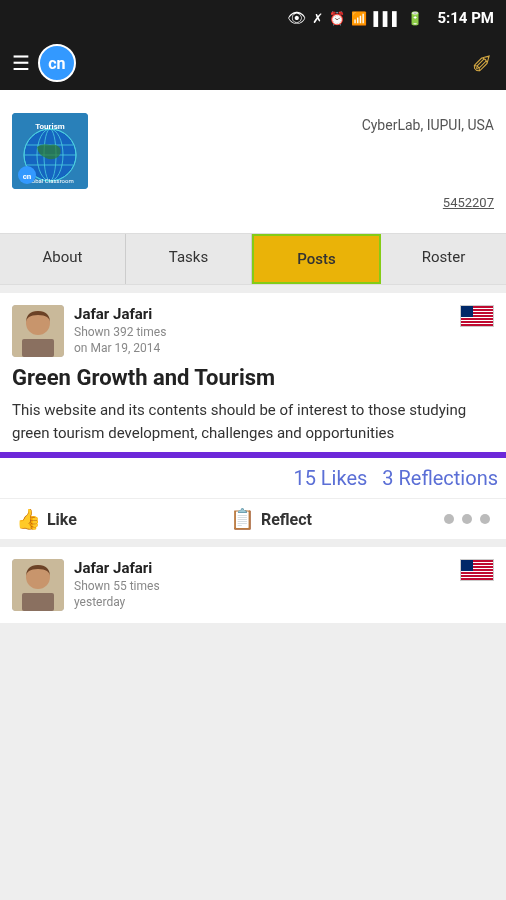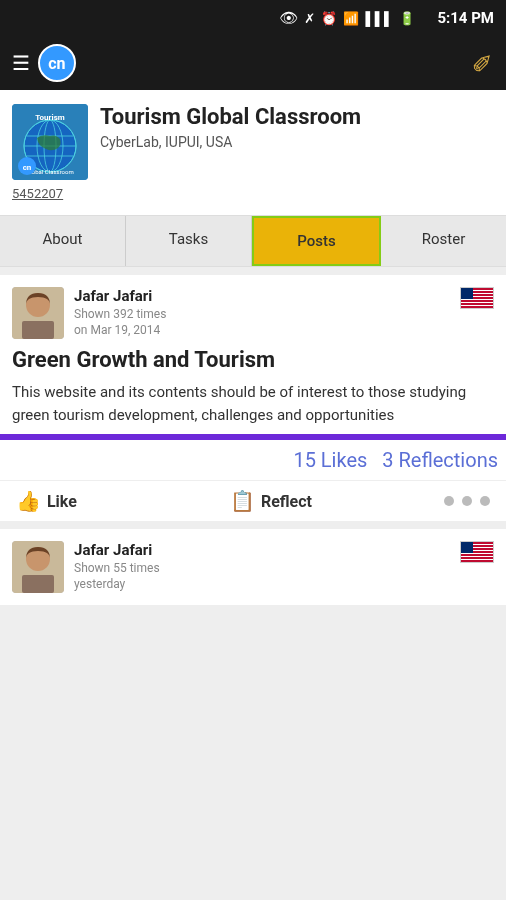--- a/index.html
+++ b/index.html
@@ -19,21 +19,21 @@
       display: flex;
       align-items: center;
       justify-content: flex-end;
       padding: 0 12px;
       color: white;
     }
     .status-bar .time {
       font-size: 15px;
       font-weight: bold;
       color: white;
-      margin-left: 16px;
+      margin-left: 8px;
       text-align: right;
     }
     .status-icons {
       display: flex;
       align-items: center;
       gap: 6px;
     }
 
     
     .top-nav {
@@ -70,23 +70,24 @@
     .nav-edit-icon {
       color: #d4a843;
       font-size: 24px;
       transform: rotate(-45deg);
       display: inline-block;
     }
 
     
     .class-header {
       background: white;
-      padding: 14px 12px;
+      padding: 23px 12px;
       display: flex;
       flex-direction: column;
+      text-align: right;
     }
     .class-header-top {
       display: flex;
       align-items: flex-start;
       gap: 12px;
     }
     .class-thumbnail {
       width: 76px;
       height: 76px;
       border-radius: 4px;
@@ -346,21 +347,20 @@
 
         <path d="M25,34 Q30,30 38,32 Q44,30 48,35 Q50,40 46,44 Q40,48 34,45 Q26,42 25,34Z" fill="#2e7d32" opacity="0.7"></path>
         <text x="38" y="16" text-anchor="middle" fill="white" font-size="8" font-weight="bold">Tourism</text>
         <text x="38" y="70" text-anchor="middle" fill="white" font-size="6">Global Classroom</text>
 
         <circle cx="15" cy="62" r="9" fill="#3399ff"></circle>
         <text x="15" y="66" text-anchor="middle" fill="white" font-size="8" font-weight="bold">cn</text>
       </svg>
     </div>
     <div class="class-info">
-      <div class="class-title">Tourism Global Classroom</div>
       <div class="class-subtitle">CyberLab, IUPUI, USA</div>
     </div>
   </div>
   <div class="class-id">5452207</div>
 </div>
 
 <div class="tab-bar">
   <div class="tab-item">About</div>
   <div class="tab-item">Tasks</div>
   <div class="tab-item active">Posts</div>

